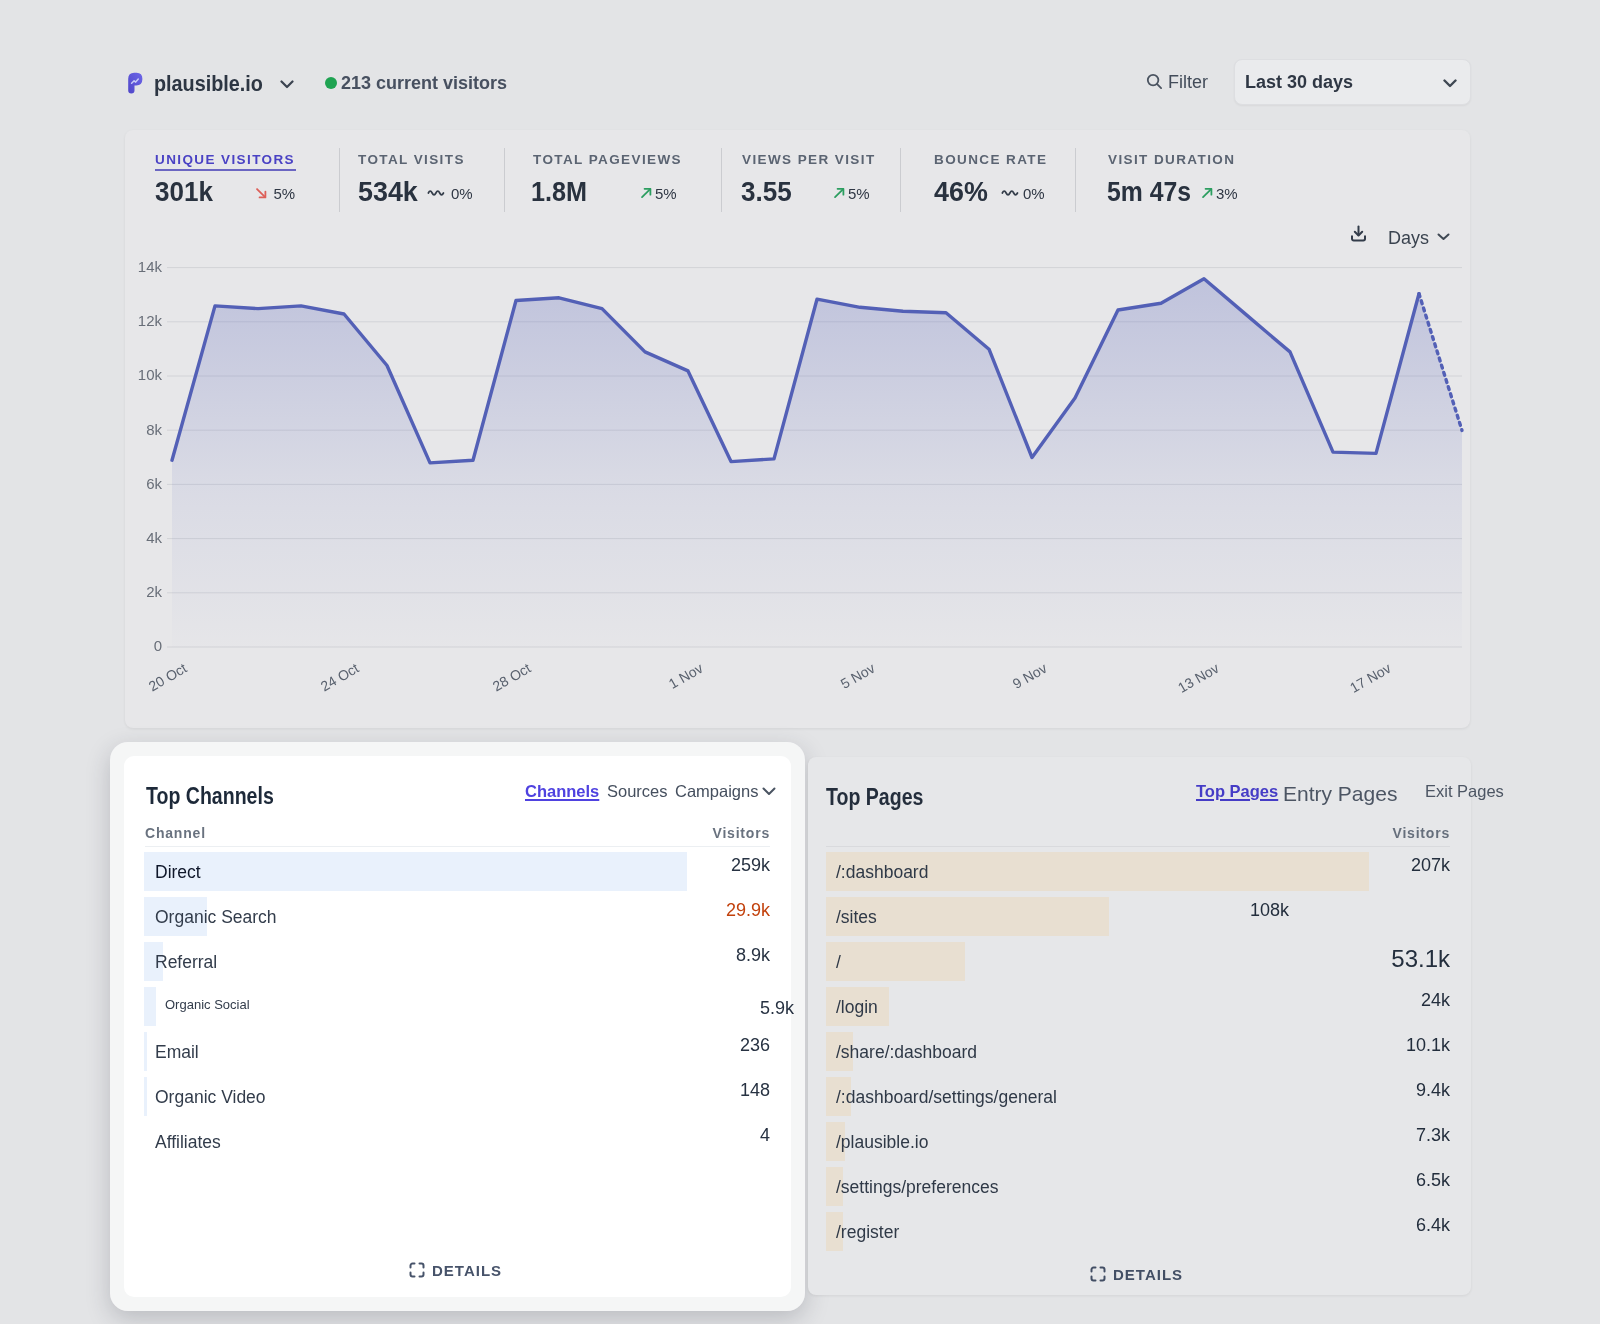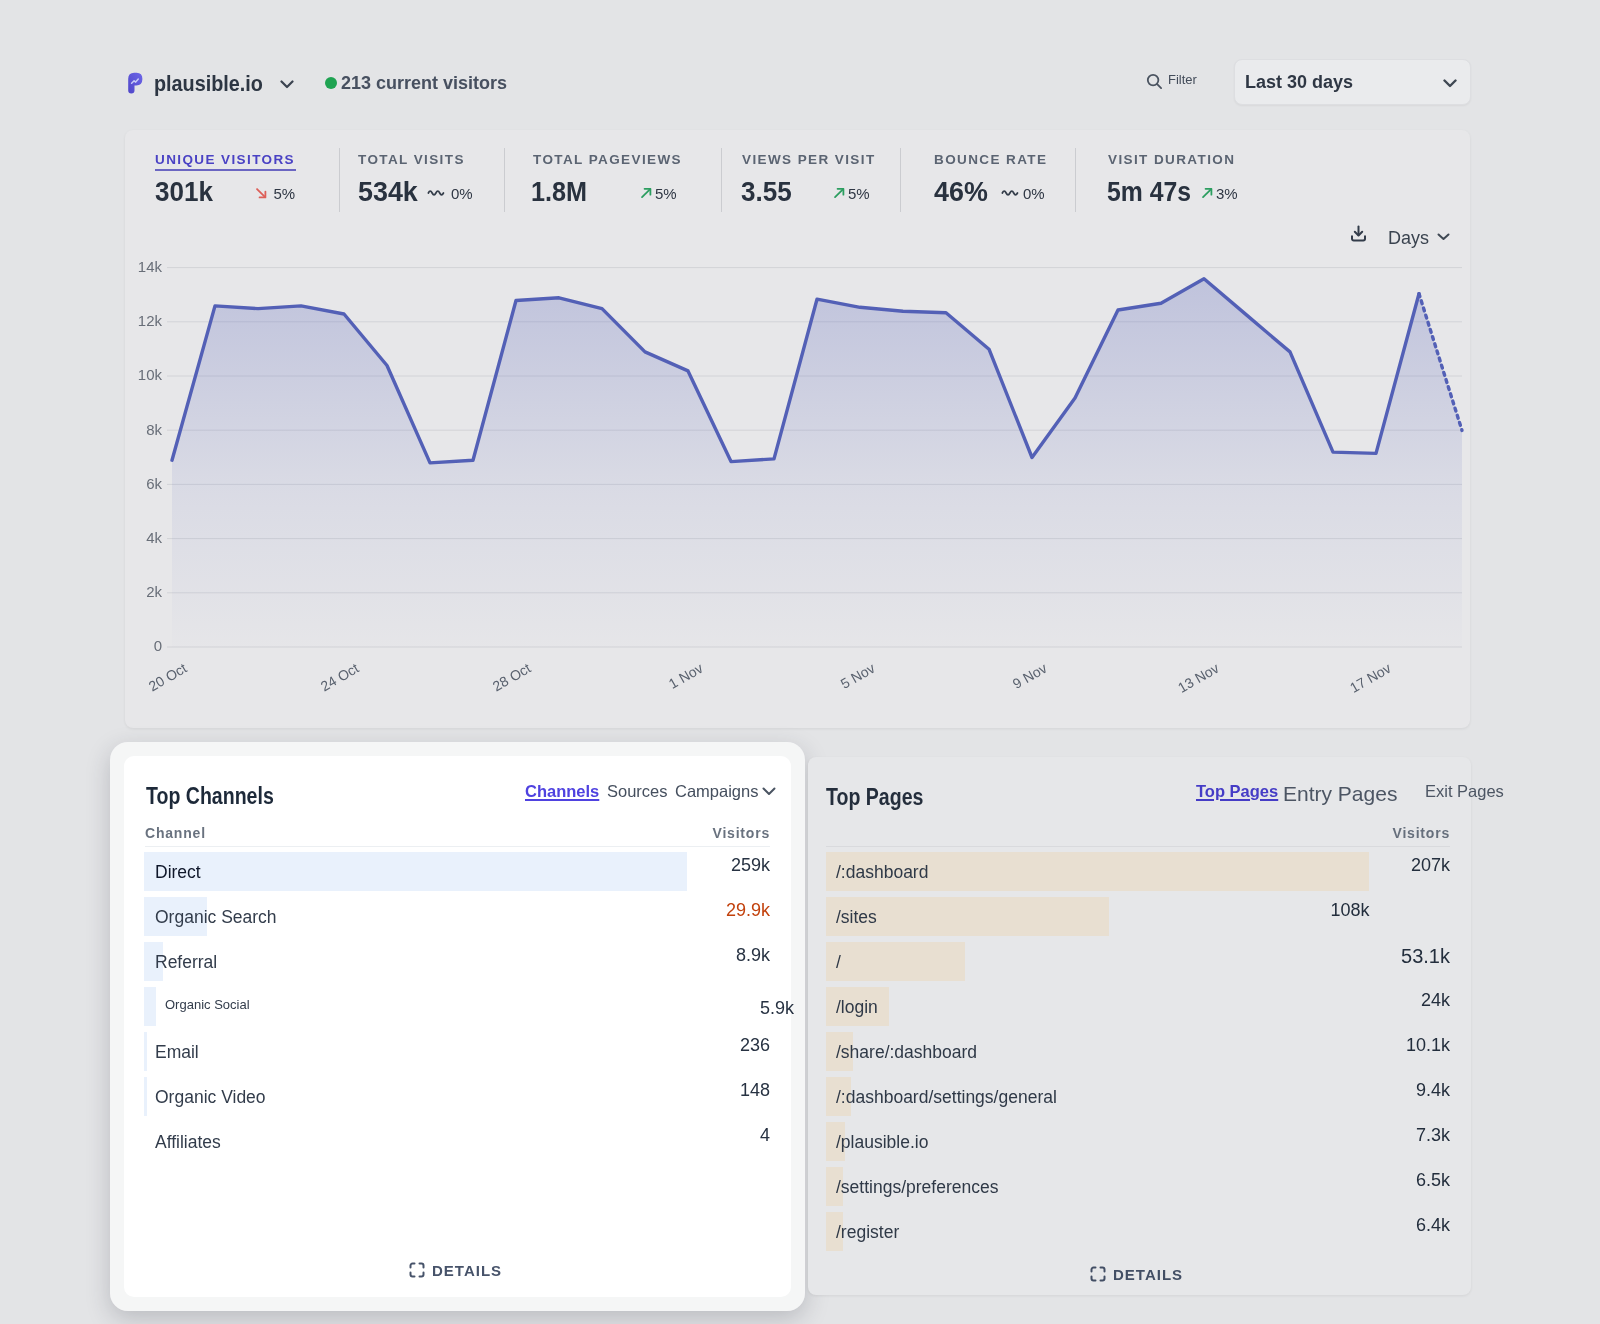--- a/index.html
+++ b/index.html
@@ -26,21 +26,21 @@
 <svg class="abs" style="left:280px;top:80px" width="14" height="9" viewBox="0 0 14 9">
     <polyline points="1.5,1.5 7,7 12.5,1.5" fill="none" stroke="#3b4350" stroke-width="2.2" stroke-linecap="round" stroke-linejoin="round"></polyline>
   </svg>
 <div class="abs" style="left:325px;top:77px;width:12px;height:12px;border-radius:50%;background:#1fa352;"></div>
 <div class="abs" style="left:341px;top:73px;font-size:18px;font-weight:600;color:#475060;">213 current visitors</div>
 
 <svg class="abs" style="left:1146px;top:73px" width="17" height="17" viewBox="0 0 18 18">
     <circle cx="7.5" cy="7.5" r="5.6" fill="none" stroke="#4a5360" stroke-width="1.9"></circle>
     <line x1="11.8" y1="11.8" x2="16" y2="16" stroke="#4a5360" stroke-width="1.9" stroke-linecap="round"></line>
   </svg>
-<div class="abs" style="left:1168px;top:72px;font-size:13px;font-weight:500;color:#434c5a;">Filter</div>
+<div class="abs" style="left:1168px;top:72px;font-size:18px;font-weight:500;color:#434c5a;">Filter</div>
 
 <div class="abs" style="left:1234px;top:59px;width:237px;height:46px;border-radius:8px;background:#eaebed;border:1px solid #dddee1;box-shadow:0 1px 2px rgba(0,0,0,0.05);"></div>
 <div class="abs" style="left:1245px;top:72px;font-size:18px;font-weight:600;color:#2f3744;">Last 30 days</div>
 <svg class="abs" style="left:1443px;top:79px" width="14" height="9" viewBox="0 0 14 9">
     <polyline points="1.5,1.5 7,7 12.5,1.5" fill="none" stroke="#3f4853" stroke-width="2.4" stroke-linecap="round" stroke-linejoin="round"></polyline>
   </svg>
 
 <div class="card" style="left:125px;top:130px;width:1345px;height:598px;background:#e7e7e9;box-shadow:0 1px 3px rgba(0,0,0,0.07);"></div>
 
 <div class="abs" style="left:155px;top:152px;font-size:13.5px;font-weight:bold;letter-spacing:1.4px;color:#4a42c4;">UNIQUE VISITORS</div>
@@ -215,25 +215,25 @@
 <div class="abs" style="left:826px;top:825px;font-size:14px;font-weight:bold;letter-spacing:0.8px;color:#666f7c;margin-top:32px;">Page</div>
 <div class="abs" style="left:1250px;top:825px;width:200px;text-align:right;font-size:14px;font-weight:bold;letter-spacing:0.8px;color:#666f7c;">Visitors</div>
 <div class="abs" style="left:826px;top:846px;width:624px;height:1px;background:#d9dadd;"></div>
 
 <div class="abs" style="left:826px;top:852px;width:543px;height:39px;background:#e8dfd1;"></div>
 <div class="abs" style="left:836px;top:862px;font-size:17.5px;color:#2f3947;">/:dashboard</div>
 <div class="abs" style="left:1250px;top:855px;width:200px;text-align:right;font-size:18px;color:#232e3d;">207k</div>
 
 <div class="abs" style="left:826px;top:897px;width:283px;height:39px;background:#e8dfd1;"></div>
 <div class="abs" style="left:836px;top:907px;font-size:17.5px;color:#2f3947;">/sites</div>
-<div class="abs" style="left:1250px;top:900px;width:200px;text-align:center;font-size:18px;color:#232e3d;">108k</div>
+<div class="abs" style="left:1250px;top:900px;width:200px;text-align:left;font-size:18px;color:#232e3d;">108k</div>
 
 <div class="abs" style="left:826px;top:942px;width:139px;height:39px;background:#e8dfd1;"></div>
 <div class="abs" style="left:836px;top:952px;font-size:17.5px;color:#2f3947;">/</div>
-<div class="abs" style="left:1250px;top:945px;width:200px;text-align:right;font-size:20px;color:#232e3d;">53.1k</div>
+<div class="abs" style="left:1250px;top:945px;width:200px;text-align:right;font-size:24px;color:#232e3d;">53.1k</div>
 
 <div class="abs" style="left:826px;top:987px;width:63px;height:39px;background:#e8dfd1;"></div>
 <div class="abs" style="left:836px;top:997px;font-size:17.5px;color:#2f3947;">/login</div>
 <div class="abs" style="left:1250px;top:990px;width:200px;text-align:right;font-size:18px;color:#232e3d;">24k</div>
 
 <div class="abs" style="left:826px;top:1032px;width:27px;height:39px;background:#e8dfd1;"></div>
 <div class="abs" style="left:836px;top:1042px;font-size:17.5px;color:#2f3947;">/share/:dashboard</div>
 <div class="abs" style="left:1250px;top:1035px;width:200px;text-align:right;font-size:18px;color:#232e3d;">10.1k</div>
 
 <div class="abs" style="left:826px;top:1077px;width:25px;height:39px;background:#e8dfd1;"></div>

